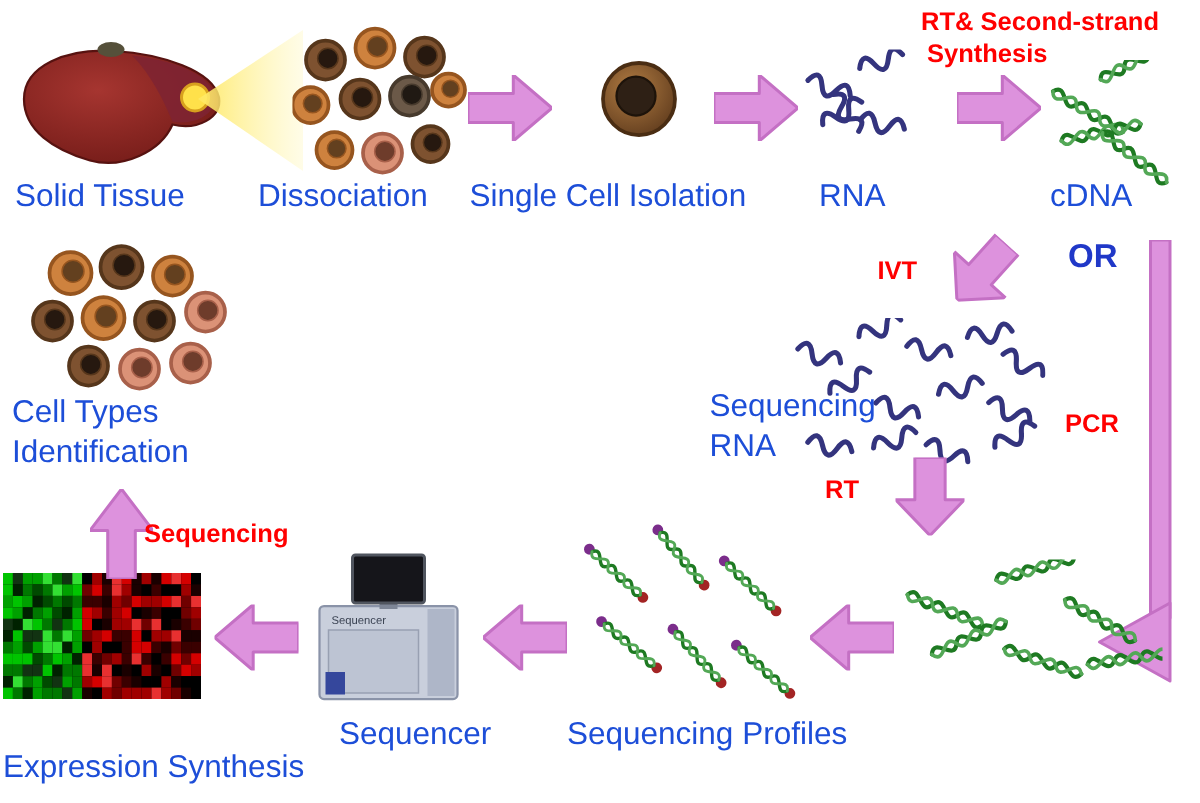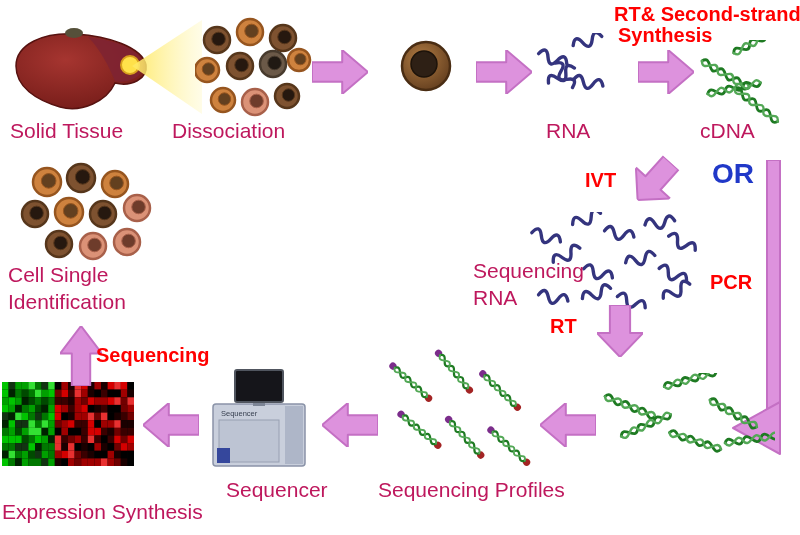--- a/index.html
+++ b/index.html
@@ -4,25 +4,25 @@
 <style>
   * { margin:0; padding:0; box-sizing:border-box; }
   html,body { background:#ffffff; }
   body { font-family:"Liberation Sans", sans-serif; }
   #canvas {
     position:relative; width:800px; height:535px;
     background:#ffffff; overflow:hidden;
   }
   .abs { position:absolute; }
   .lbl {
-    position:absolute; color:#be185d; font-size:21px;
+    position:absolute; color:#1d4ed8; font-size:21px;
     white-space:nowrap; line-height:26px;
   }
-  .red  { position:absolute; color:var(--red,#f00); font-weight:bold; font-size:20px; white-space:nowrap; line-height:21px; }
-  .blue { position:absolute; color:var(--blue,#2038c8); font-weight:bold; font-size:28px; white-space:nowrap; }
+  .red  { position:absolute; color:var(--red,#f00); font-weight:bold; font-size:17px; white-space:nowrap; line-height:21px; }
+  .blue { position:absolute; color:var(--blue,#2038c8); font-weight:bold; font-size:22px; white-space:nowrap; }
 </style>
 </head>
 <body>
 
 <div id="canvas">
 
   <div class="abs" id="g-liver" style="left:8px;top:20px"><svg width="148" height="96" viewBox="0 0 148 96">
    <defs>
           <radialGradient id="lg" cx="38%" cy="35%" r="85%">
      <stop offset="0%" stop-color="#A63530"></stop>
@@ -481,27 +481,28 @@
         <circle cx="44" cy="82" r="13" fill="#7E5230" stroke="#56361B" stroke-width="2.5"></circle>
         <circle cx="45.56" cy="80.96" r="6.8" fill="#26180F" stroke="#56361B" stroke-width="1"></circle>
         <circle cx="78" cy="84" r="13" fill="#DB9277" stroke="#A8604A" stroke-width="2.5"></circle>
         <circle cx="79.56" cy="82.96" r="6.8" fill="#6E3C2B" stroke="#A8604A" stroke-width="1"></circle>
         <circle cx="112" cy="80" r="13" fill="#DB9277" stroke="#A8604A" stroke-width="2.5"></circle>
         <circle cx="113.56" cy="78.96" r="6.8" fill="#6E3C2B" stroke="#A8604A" stroke-width="1"></circle>
       </svg></div>
 
   <div class="lbl" style="left:10px;top:118px">Solid Tissue</div>
   <div class="lbl" style="left:172px;top:118px">Dissociation</div>
+  <div class="lbl" style="left:313px;top:118px">Single Cell Isolation</div>
   <div class="lbl" style="left:546px;top:118px">RNA</div>
   <div class="lbl" style="left:700px;top:118px">cDNA</div>
 
   <div class="lbl" style="left:473px;top:258px">Sequencing</div>
   <div class="lbl" style="left:473px;top:285px">RNA</div>
 
-  <div class="lbl" style="left:8px;top:262px">Cell Single</div>
+  <div class="lbl" style="left:8px;top:262px">Cell Types</div>
   <div class="lbl" style="left:8px;top:289px">Identification</div>
 
   <div class="lbl" style="left:2px;top:499px">Expression Synthesis</div>
 
   <div class="lbl" style="left:226px;top:477px">Sequencer</div>
   <div class="lbl" style="left:378px;top:477px">Sequencing Profiles</div>
 
   <div class="red" style="left:614px;top:4px">RT&amp; Second-strand</div>
   <div class="red" style="left:618px;top:25px">Synthesis</div>
   <div class="red" style="left:585px;top:170px">IVT</div>

